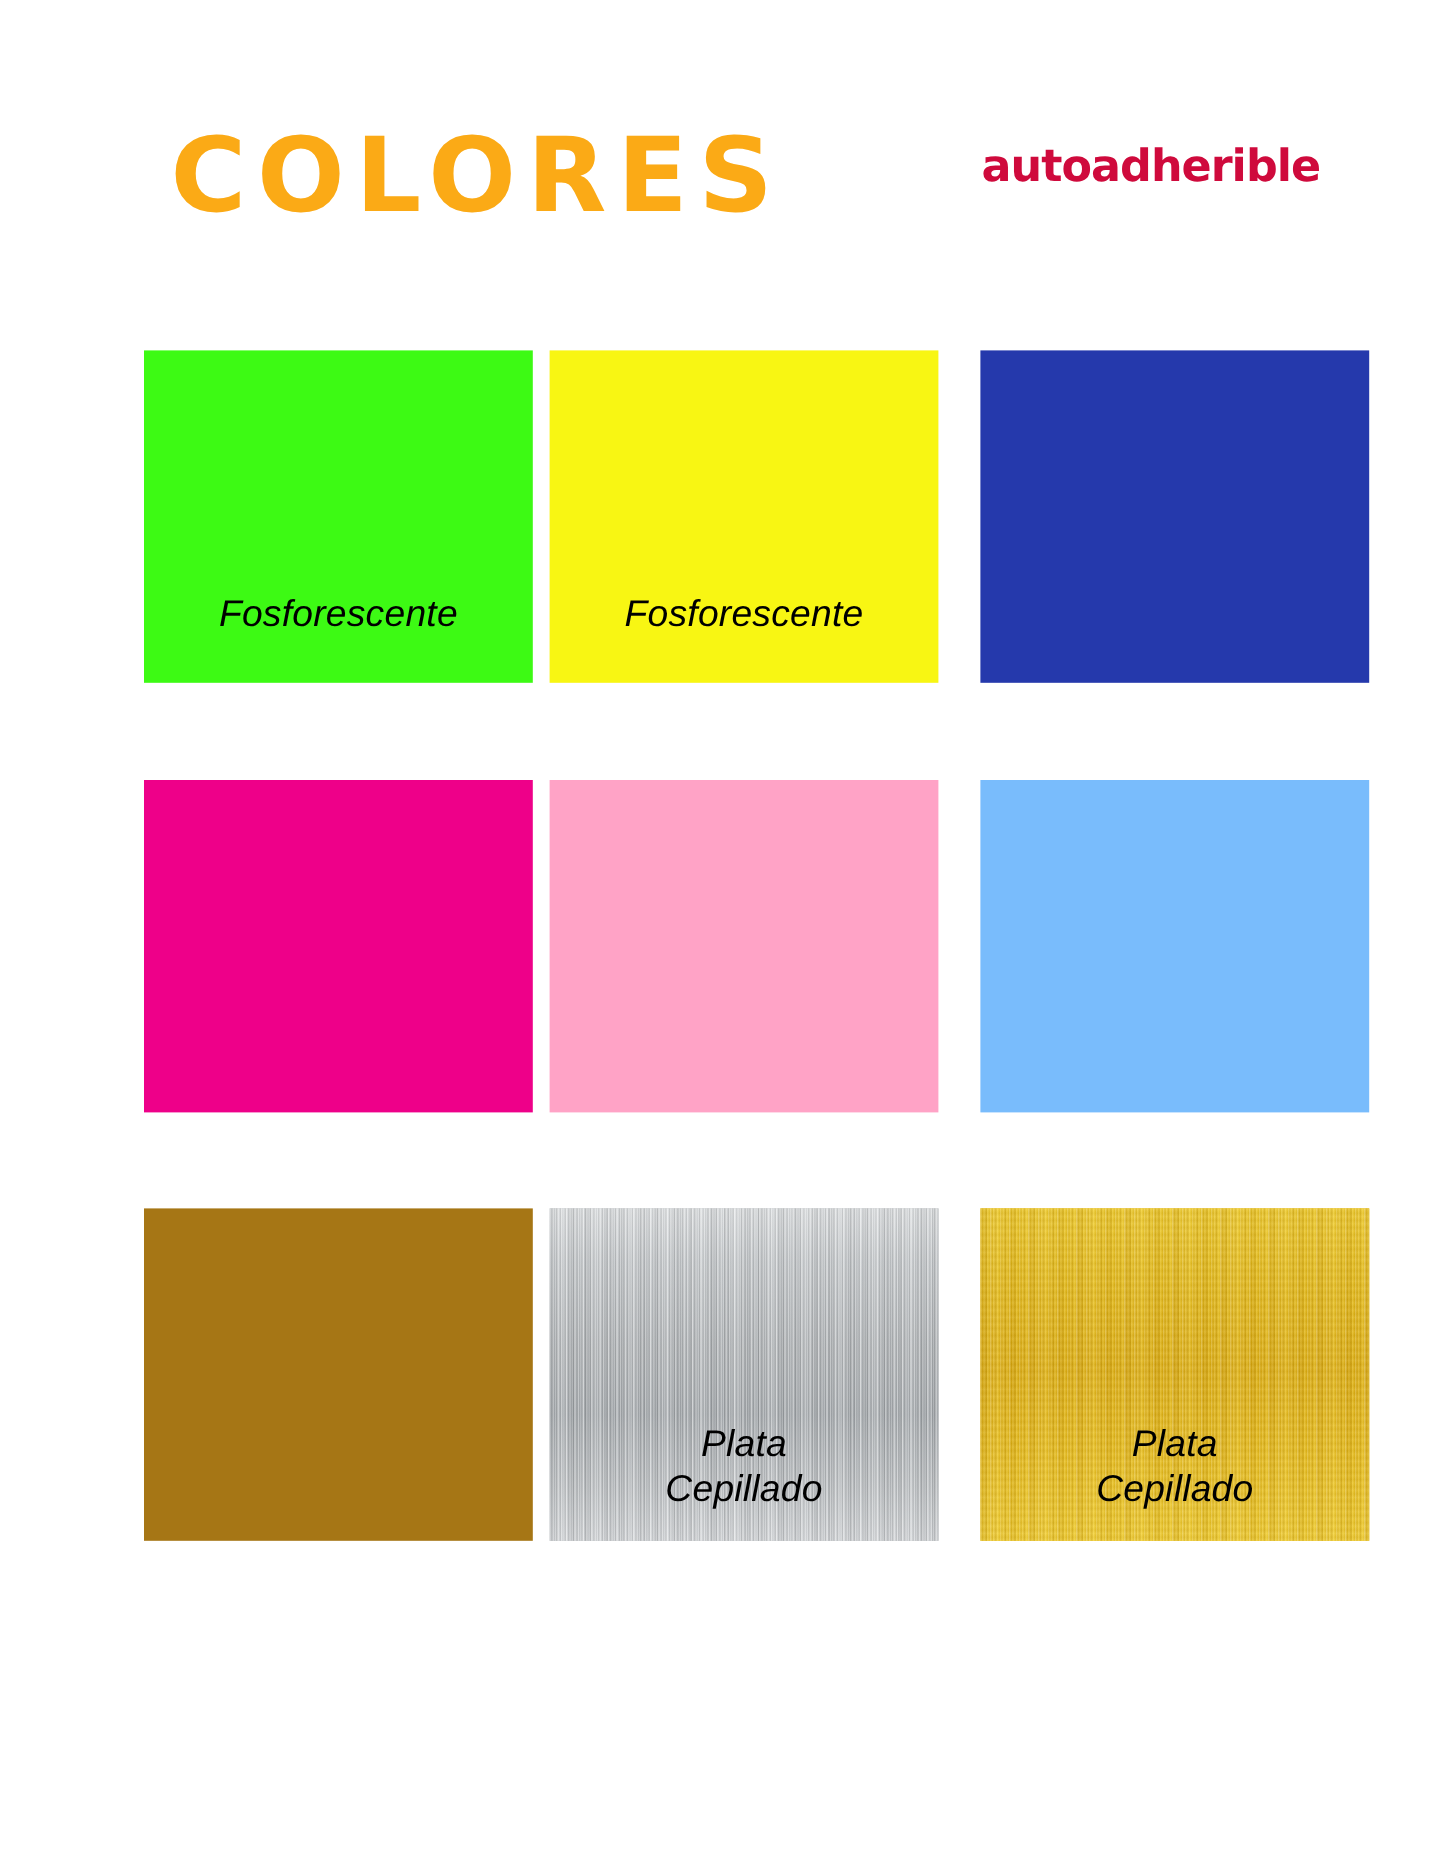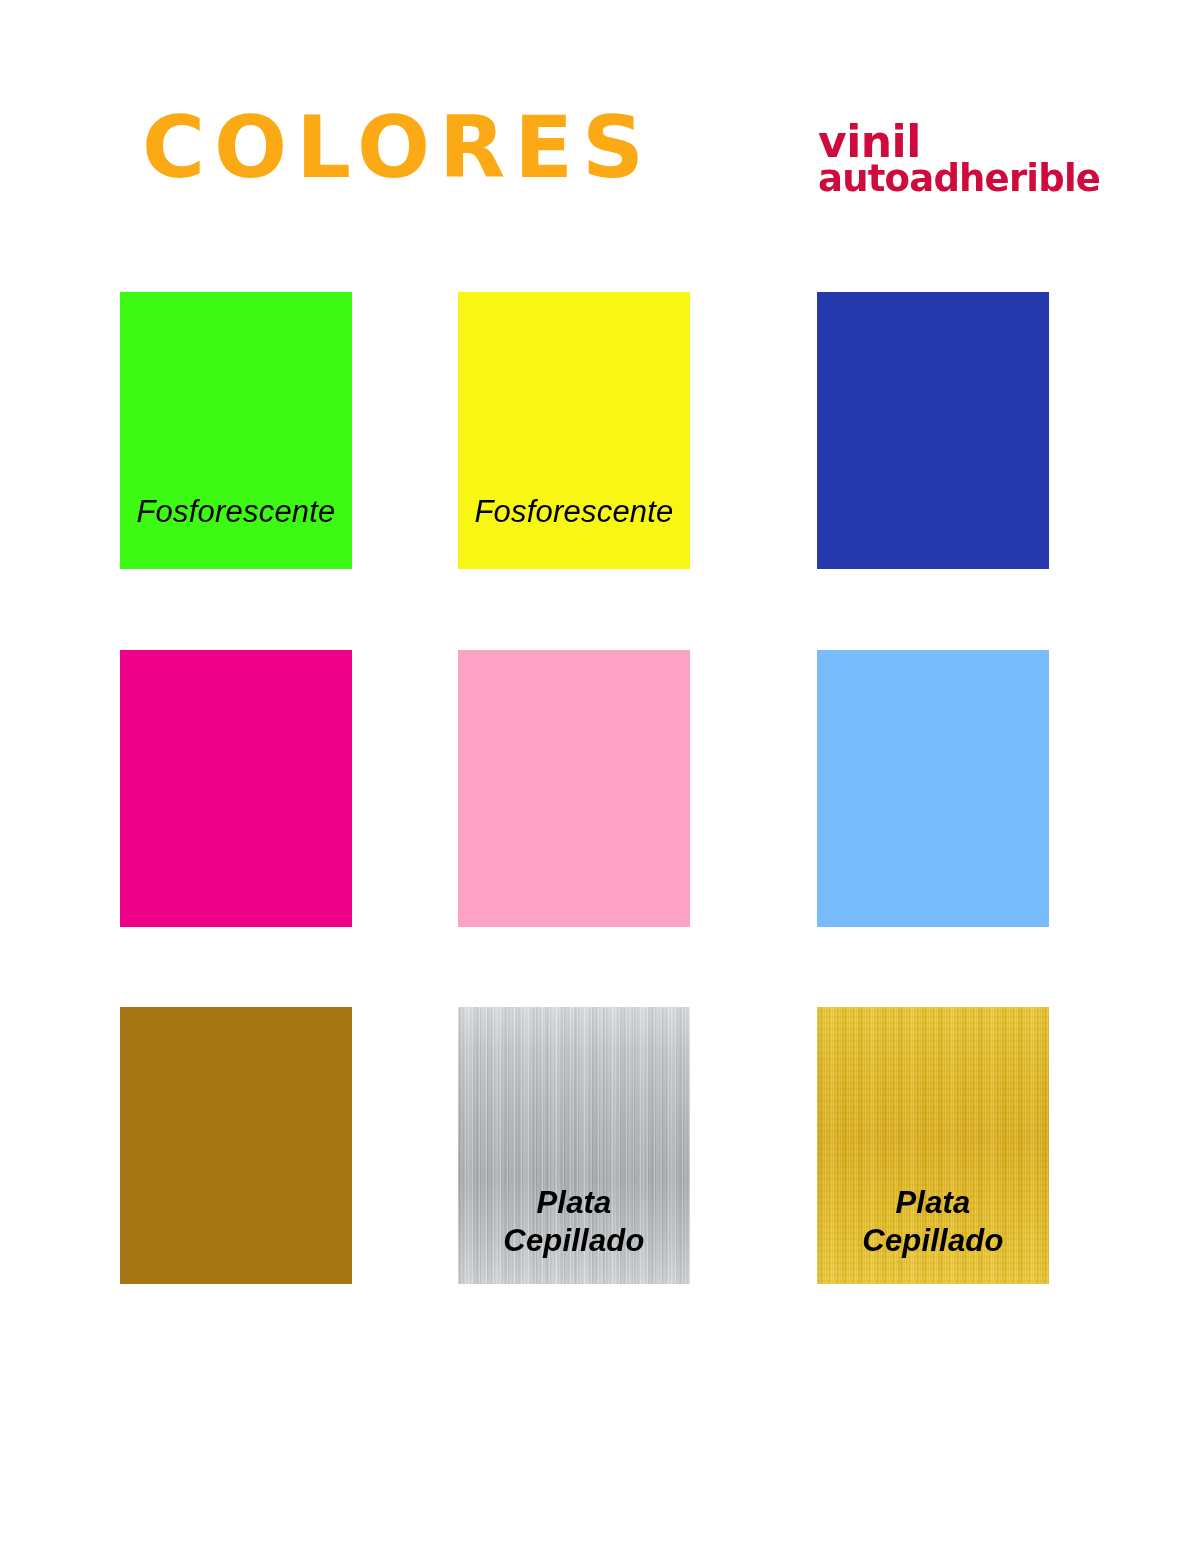--- a/index.html
+++ b/index.html
@@ -60,30 +60,30 @@
   
   .grid {
     position: absolute;
     left: 120px;
     top: 292px;
     width: 966px;
     height: 986px;
   }
   .swatch {
     position: absolute;
-    width: 232px;
+    width: 324px;
     height: 277px;
     overflow: hidden;
   }
   .col-1 { left: 0px; }
   .col-2 { left: 338px; }
   .col-3 { left: 697px; }
   .row-1 { top: 0px; }
   .row-2 { top: 358px; }
-  .row-3 { top: 715px; font-weight: bold; }
+  .row-3 { top: 715px; }
 
   .swatch-label {
     position: absolute;
     left: 0;
     width: 100%;
     text-align: center;
     color: #000000;
     font-family: "Liberation Sans", sans-serif;
     font-style: italic;
     font-size: 31px;
@@ -147,21 +147,20 @@
         #e9bd12 74%,
         #f2cd25 100%);
   }
 </style>
 </head>
 <body>
 
 <div class="header">
   <div class="title">COLORES</div>
   <div class="subtitle">
-    <span class="line1">vinil</span>
     <span class="line2">autoadherible</span>
   </div>
 </div>
 
 <div class="grid">
 
   <div class="swatch row-1 col-1" style="background-color: rgb(61, 250, 20);">
     <div class="swatch-label label-single">Fosforescente</div>
   </div>
 

